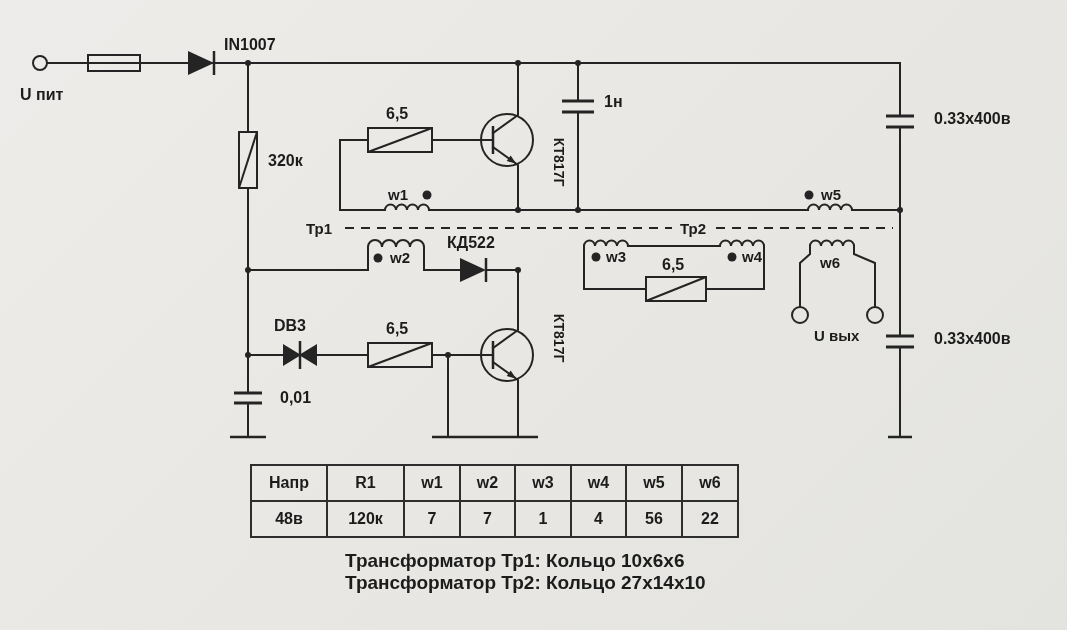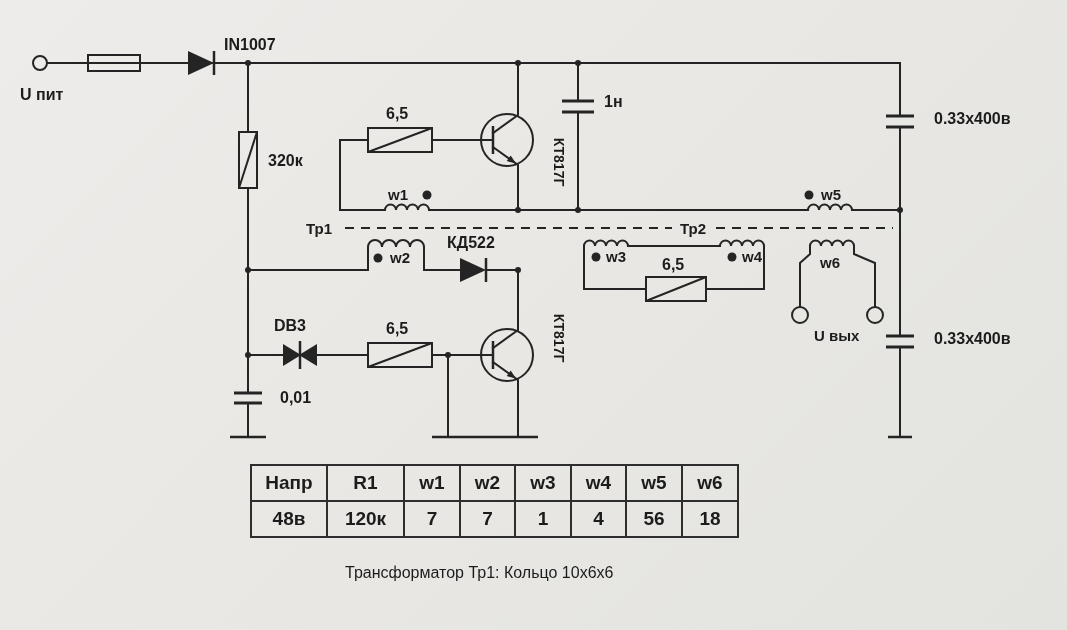--- a/index.html
+++ b/index.html
@@ -16,22 +16,22 @@
   .dash  { stroke:var(--ink); stroke-width:2; fill:none; stroke-dasharray:9 7; }
 
   text { font-family:"Liberation Sans",sans-serif; font-weight:bold; fill:var(--text); }
   .lbl   { font-size:16px; }
   .lbl-w { font-size:15px; }
   .lbl-t { font-size:14px; }
 
   .table-wrap { position:absolute; left:250px; top:464px; }
   .table-wrap table { border-collapse:collapse; color:var(--text); }
   .table-wrap td { border:2px solid #2e2e2e; text-align:center; vertical-align:middle;
-                   height:34px; font-weight:bold; font-size:19px; padding:0; }
-  .notes { position:absolute; left:345px; top:562px; font-weight:normal; font-size:16px;
+                   height:34px; font-weight:bold; font-size:16px; padding:0; }
+  .notes { position:absolute; left:345px; top:550px; font-weight:bold; font-size:19px;
            line-height:22px; color:var(--text); }
 </style>
 </head>
 <body>
 
 <div class="stage">
 
 <svg width="1067" height="630" viewBox="0 0 1067 630">
 
   <g class="wire">
@@ -214,23 +214,24 @@
         <td>w6</td>
       </tr>
       <tr>
         <td>48в</td>
         <td>120к</td>
         <td>7</td>
         <td>7</td>
         <td>1</td>
         <td>4</td>
         <td>56</td>
-        <td>18</td>
+        <td>22</td>
       </tr>
     </tbody>
       </table>
   </div>
 
   <div class="notes">
     <div>Трансформатор Тр1: Кольцо 10х6х6</div>
+    <div>Трансформатор Тр2: Кольцо 27х14х10</div>
   </div>
 
 </div>
 
 </body></html>

